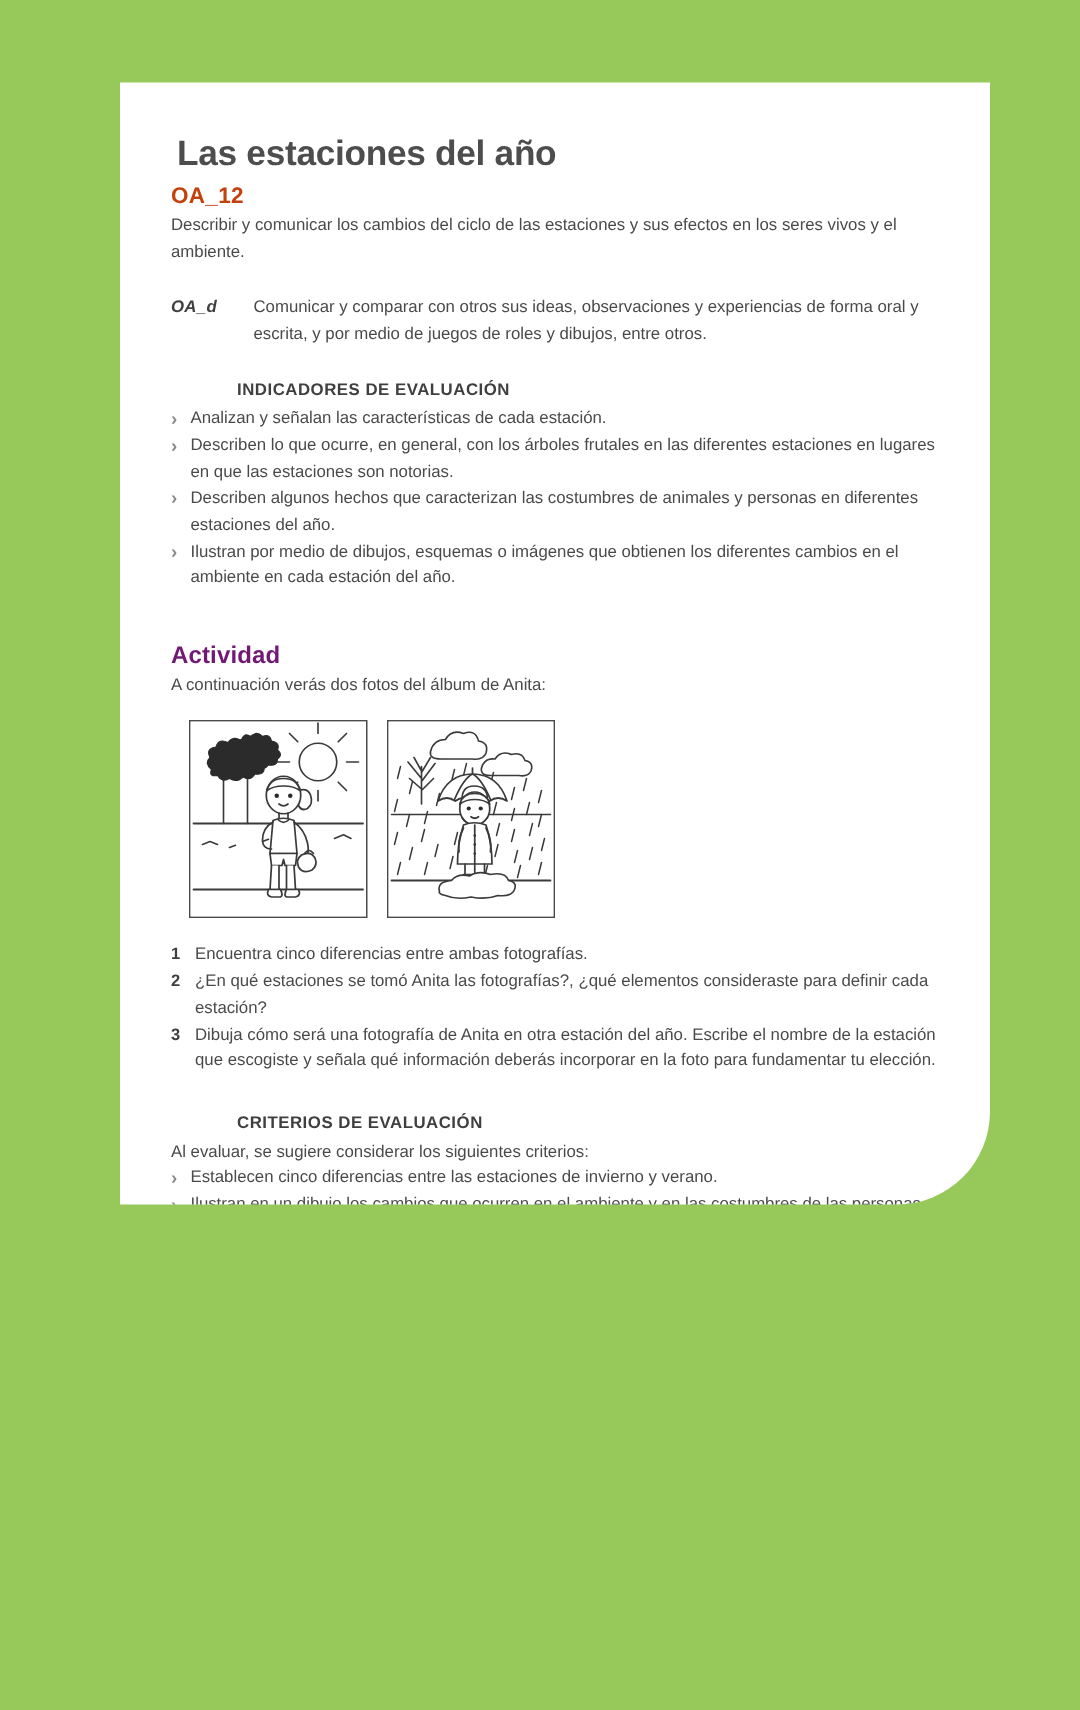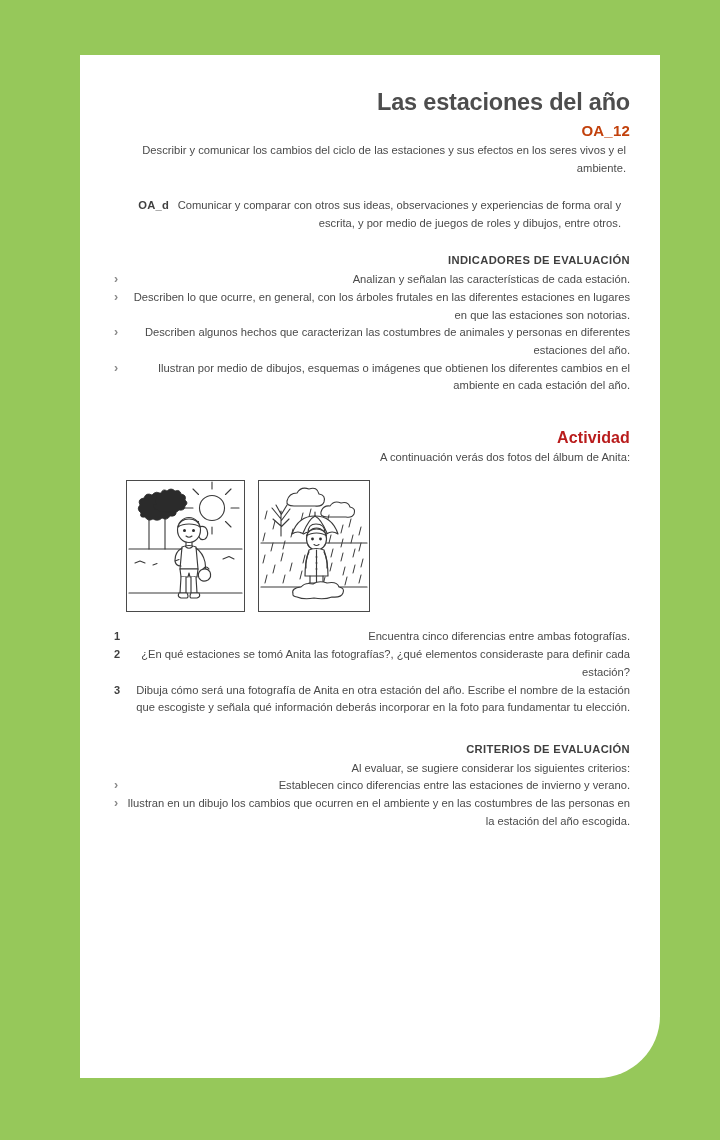--- a/index.html
+++ b/index.html
@@ -10,25 +10,24 @@
   }
   body {
     background: #96c85a;
     font-family: "Liberation Sans", sans-serif;
     -webkit-font-smoothing: antialiased;
   }
 
   #page {
     position: absolute;
     left: 80px; top: 55px;
-    width: 580px; height: 1023px;
+    width: 580px; height: 748px;
     background: #ffffff;
     border-bottom-right-radius: 62px;
     overflow: hidden;
-    text-align: right;
   }
 
   #content {
     position: absolute;
     left: 34px; top: 33px;
     width: 516px;
   }
 
   
   .doc-title {
@@ -61,41 +60,42 @@
     font-size: 11.2px;
     color: #4a4a4a;
     line-height: 1.58;
   }
   .oad-code {
     font-weight: bold;
     color: #3f3f3f;
     width: 55px;
     flex: none;
     letter-spacing: 0.2px;
+    font-style: italic;
   }
   .oad-text {
     flex: 1;
     max-width: 452px;
   }
 
   
   .section-head {
     font-size: 11.2px;
     font-weight: bold;
     color: #3f3f3f;
     letter-spacing: 0.35px;
     margin: 22px 0 5px 0;
     padding-left: 44px;
   }
   .section-head.tight { margin-top: 26px; }
 
   .green-head {
     font-size: 16px;
     font-weight: bold;
-    color: #b91c1c;
+    color: #701a75;
     letter-spacing: 0.1px;
     margin: 34px 0 2px 0;
   }
   .plain-line {
     font-size: 11.2px;
     color: #4a4a4a;
     line-height: 1.55;
     margin: 0;
   }
 

